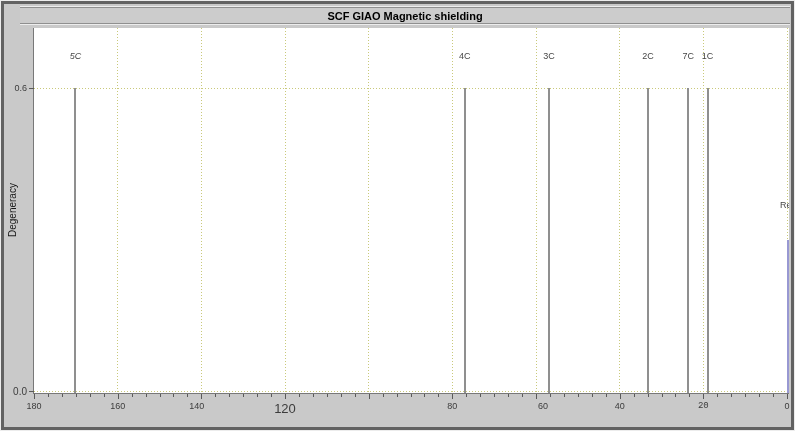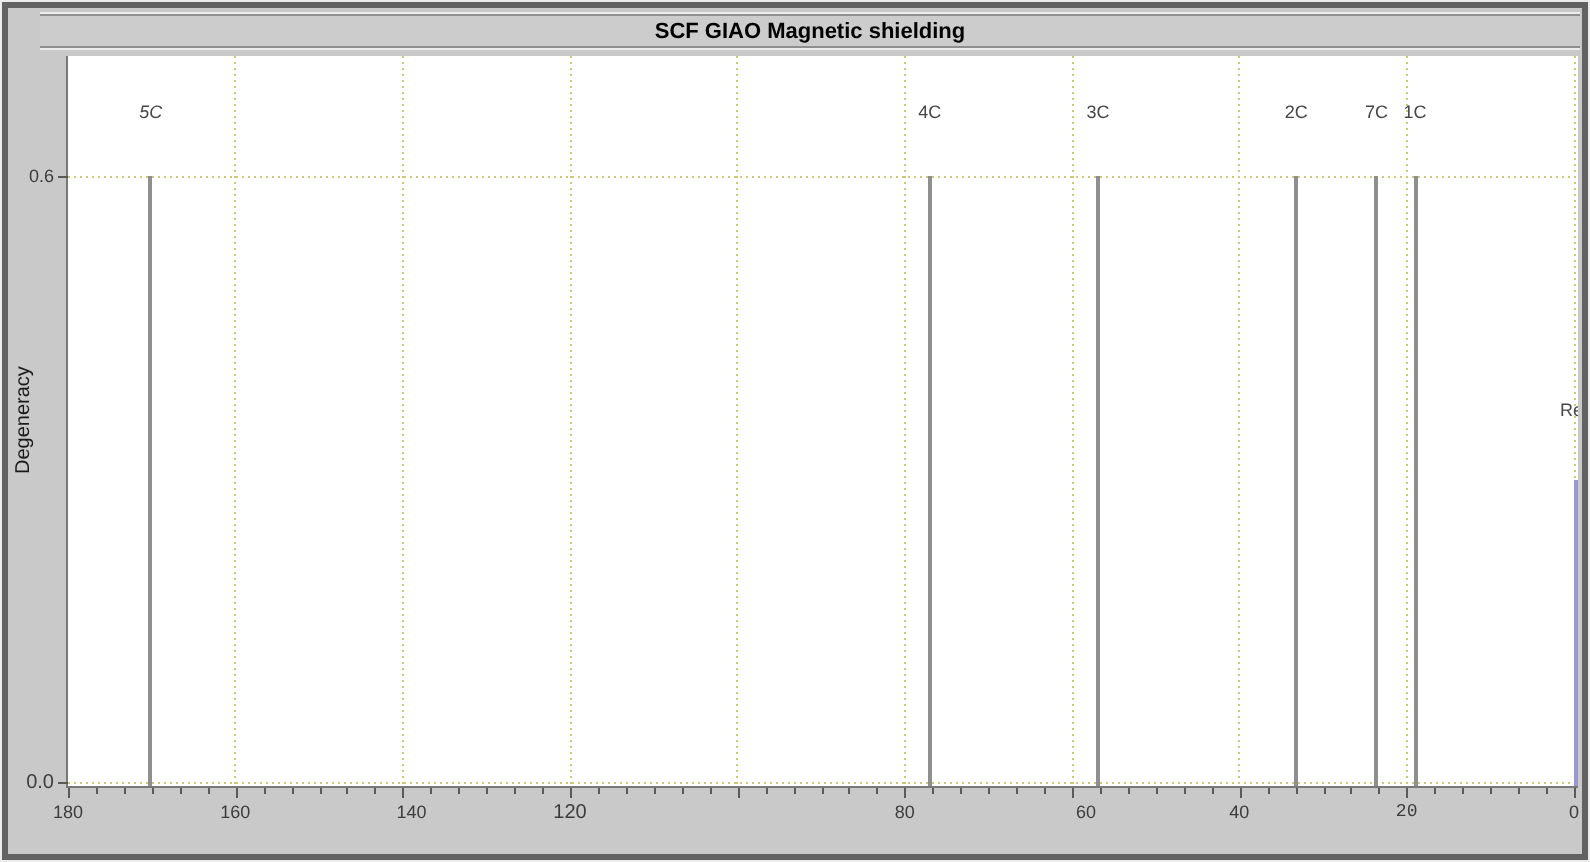--- a/index.html
+++ b/index.html
@@ -76,28 +76,28 @@
         <div style="left: 55.7778px; top: 0px; width: 1px; height: 3px; background: rgb(90, 90, 90);"></div>
         <div style="left: 69.7222px; top: 0px; width: 1px; height: 3px; background: rgb(90, 90, 90);"></div>
         <div style="left: 83.6667px; top: 0px; width: 1px; height: 5px; background: rgb(90, 90, 90);"></div>
         <div style="left: 71.6667px; top: 7px; width: 24px; text-align: center; font-size: 9px; color: rgb(60, 60, 60);">160</div>
         <div style="left: 97.6111px; top: 0px; width: 1px; height: 3px; background: rgb(90, 90, 90);"></div>
         <div style="left: 111.556px; top: 0px; width: 1px; height: 3px; background: rgb(90, 90, 90);"></div>
         <div style="left: 125.5px; top: 0px; width: 1px; height: 3px; background: rgb(90, 90, 90);"></div>
         <div style="left: 139.444px; top: 0px; width: 1px; height: 3px; background: rgb(90, 90, 90);"></div>
         <div style="left: 153.389px; top: 0px; width: 1px; height: 3px; background: rgb(90, 90, 90);"></div>
         <div style="left: 167.333px; top: 0px; width: 1px; height: 5px; background: rgb(90, 90, 90);"></div>
-        <div style="left: 155.333px; top: 7px; width: 24px; text-align: right; font-size: 9px; color: rgb(60, 60, 60);">140</div>
+        <div style="left: 155.333px; top: 7px; width: 24px; text-align: left; font-size: 9px; color: rgb(60, 60, 60);">140</div>
         <div style="left: 181.278px; top: 0px; width: 1px; height: 3px; background: rgb(90, 90, 90);"></div>
         <div style="left: 195.222px; top: 0px; width: 1px; height: 3px; background: rgb(90, 90, 90);"></div>
         <div style="left: 209.167px; top: 0px; width: 1px; height: 3px; background: rgb(90, 90, 90);"></div>
         <div style="left: 223.111px; top: 0px; width: 1px; height: 3px; background: rgb(90, 90, 90);"></div>
         <div style="left: 237.056px; top: 0px; width: 1px; height: 3px; background: rgb(90, 90, 90);"></div>
         <div style="left: 251px; top: 0px; width: 1px; height: 5px; background: rgb(90, 90, 90);"></div>
-        <div style="left: 239px; top: 7px; width: 24px; text-align: center; font-size: 10px; color: rgb(60, 60, 60);">120</div>
+        <div style="left: 239px; top: 7px; width: 24px; text-align: center; font-size: 13px; color: rgb(60, 60, 60);">120</div>
         <div style="left: 264.944px; top: 0px; width: 1px; height: 3px; background: rgb(90, 90, 90);"></div>
         <div style="left: 278.889px; top: 0px; width: 1px; height: 3px; background: rgb(90, 90, 90);"></div>
         <div style="left: 292.833px; top: 0px; width: 1px; height: 3px; background: rgb(90, 90, 90);"></div>
         <div style="left: 306.778px; top: 0px; width: 1px; height: 3px; background: rgb(90, 90, 90);"></div>
         <div style="left: 320.722px; top: 0px; width: 1px; height: 3px; background: rgb(90, 90, 90);"></div>
         <div style="left: 334.667px; top: 0px; width: 1px; height: 5px; background: rgb(90, 90, 90);"></div>
         <div style="left: 322.667px; top: 7px; width: 24px; text-align: center; font-size: 9px; color: rgb(60, 60, 60); margin-top: 44px;">100</div>
         <div style="left: 348.611px; top: 0px; width: 1px; height: 3px; background: rgb(90, 90, 90);"></div>
         <div style="left: 362.556px; top: 0px; width: 1px; height: 3px; background: rgb(90, 90, 90);"></div>
         <div style="left: 376.5px; top: 0px; width: 1px; height: 3px; background: rgb(90, 90, 90);"></div>

